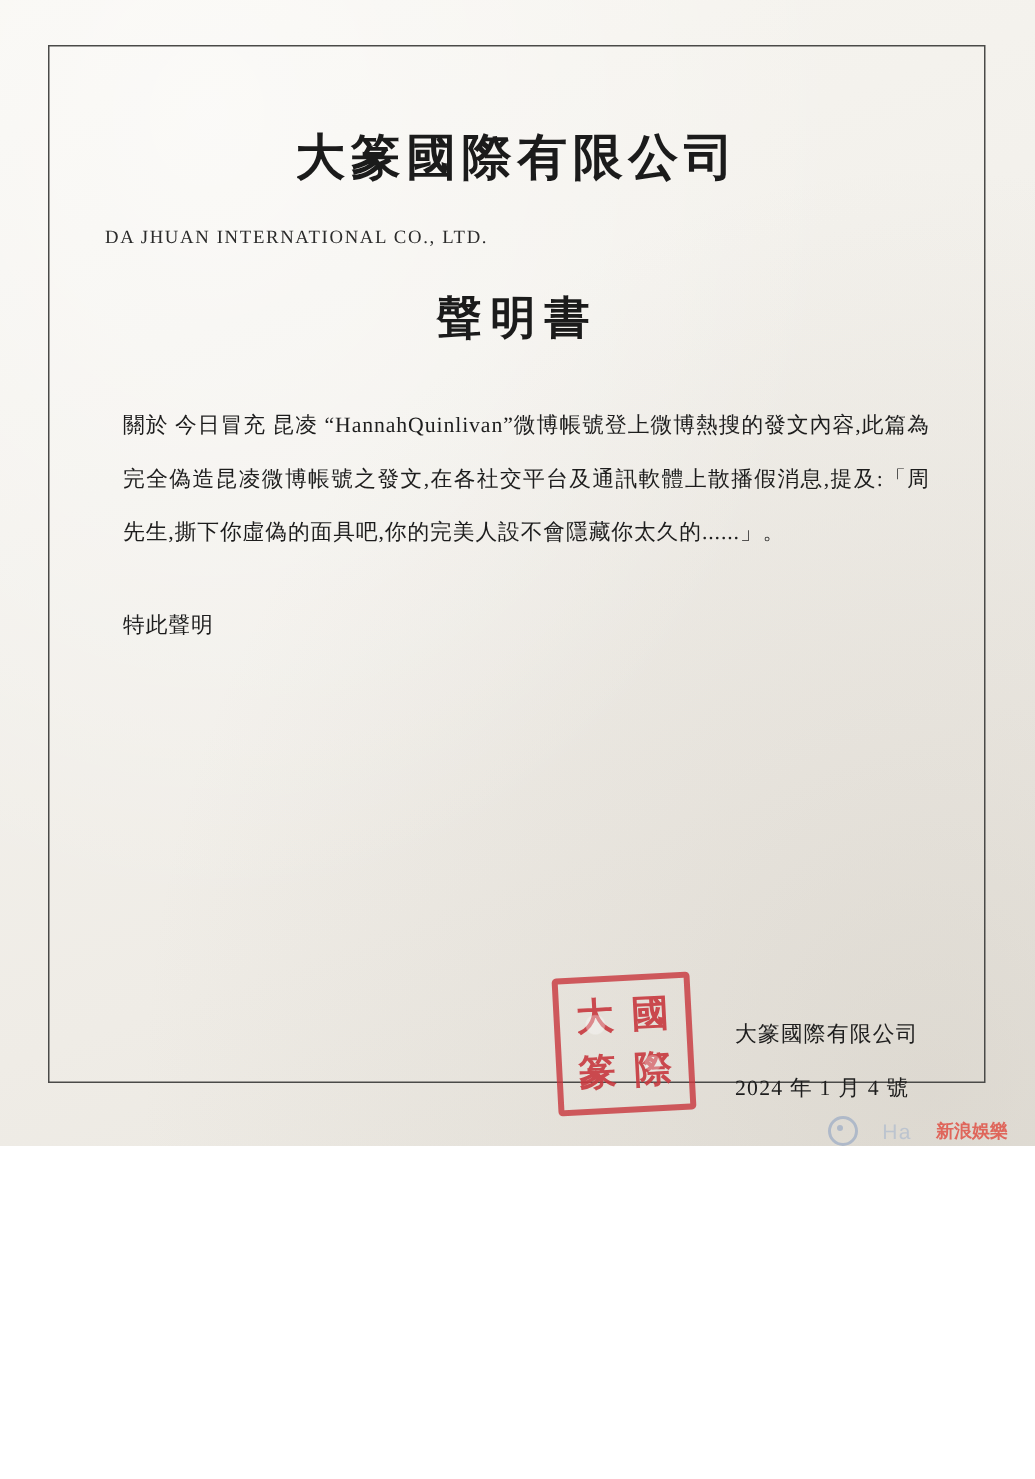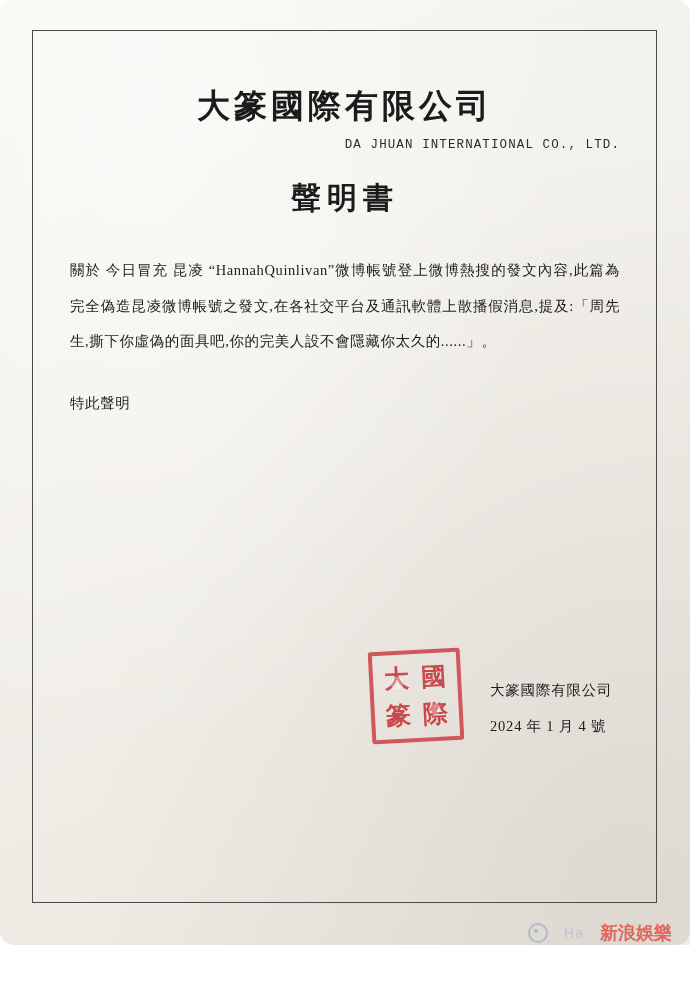--- a/index.html
+++ b/index.html
@@ -15,23 +15,22 @@
     position: relative;
     overflow: hidden;
   }
 
   
   .page {
     position: absolute;
     left: 0;
     top: 0;
     width: 690px;
-    height: 945px;
+    height: 764px;
     background: linear-gradient(160deg, #f7f5f0 0%, #f3f1ec 35%, #efece6 70%, #eae7e0 100%);
-    border-radius: 14px;
   }
   .page-shade {
     position: absolute;
     inset: 0;
     background:
       radial-gradient(ellipse at 20% 10%, rgba(255,255,255,0.55), rgba(255,255,255,0) 55%),
       radial-gradient(ellipse at 90% 95%, rgba(180,172,160,0.25), rgba(255,255,255,0) 60%);
     pointer-events: none;
   }
 
@@ -55,46 +54,46 @@
   .company-name {
     text-align: center;
     font-size: 33px;
     letter-spacing: 4px;
     font-weight: 700;
     color: #1b1b1b;
     font-family: "Liberation Serif", "DejaVu Serif", serif;
     line-height: 1.25;
   }
   .company-name-en {
-    text-align: right;
+    text-align: left;
     font-size: 12.5px;
     letter-spacing: 1.1px;
-    margin-top: 11px;
+    margin-top: 24px;
     color: #2b2b2b;
-    font-family: Liberation Mono, monospace;
+    font-family: Liberation Serif, serif;
   }
   .doc-title {
     text-align: center;
     font-size: 30px;
     letter-spacing: 6px;
     font-weight: 700;
     margin-top: 26px;
     color: #1b1b1b;
   }
 
   .body-block {
     margin-top: 34px;
     font-size: 14.5px;
     line-height: 2.45;
     letter-spacing: 0.6px;
     color: #1d1d1d;
     text-align: justify;
   }
   .body-block p {
-    margin: 0 0 0 0;
+    margin: 0 0 0 12px;
   }
   .para-gap {
     margin-top: 38px !important;
   }
   .para-tight {
     margin-top: 4px !important;
   }
   .para-closing {
     margin-top: 26px !important;
   }
@@ -186,21 +185,21 @@
     left: 4px;
     top: 4px;
     width: 4px;
     height: 4px;
     background: #aab6c8;
     border-radius: 50%;
   }
   .wm-red {
     color: #e05a4f;
     font-weight: 700;
-    font-size: 18px;
+    font-size: 12px;
   }
   .wm-faint {
     color: #b9c2cf;
     letter-spacing: 1px;
   }
 </style>
 </head>
 <body>
 
 <div class="page">

